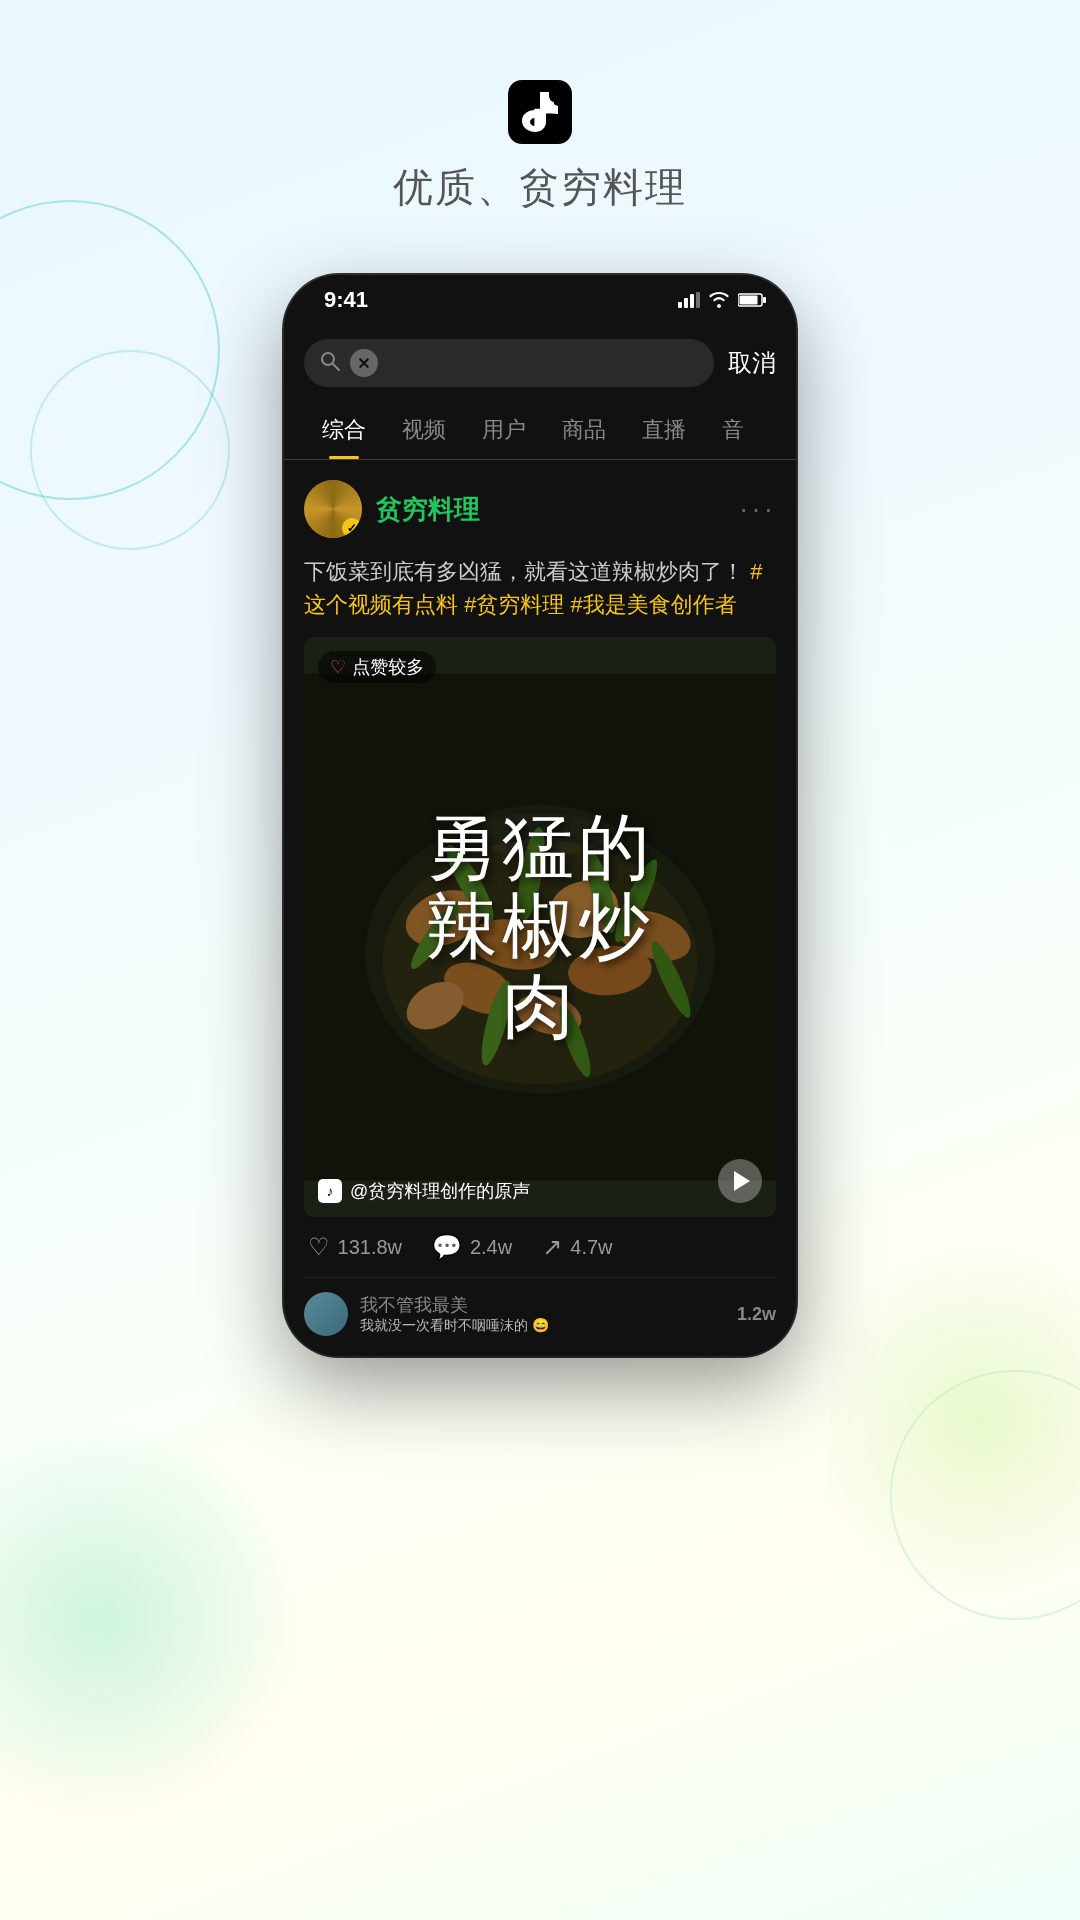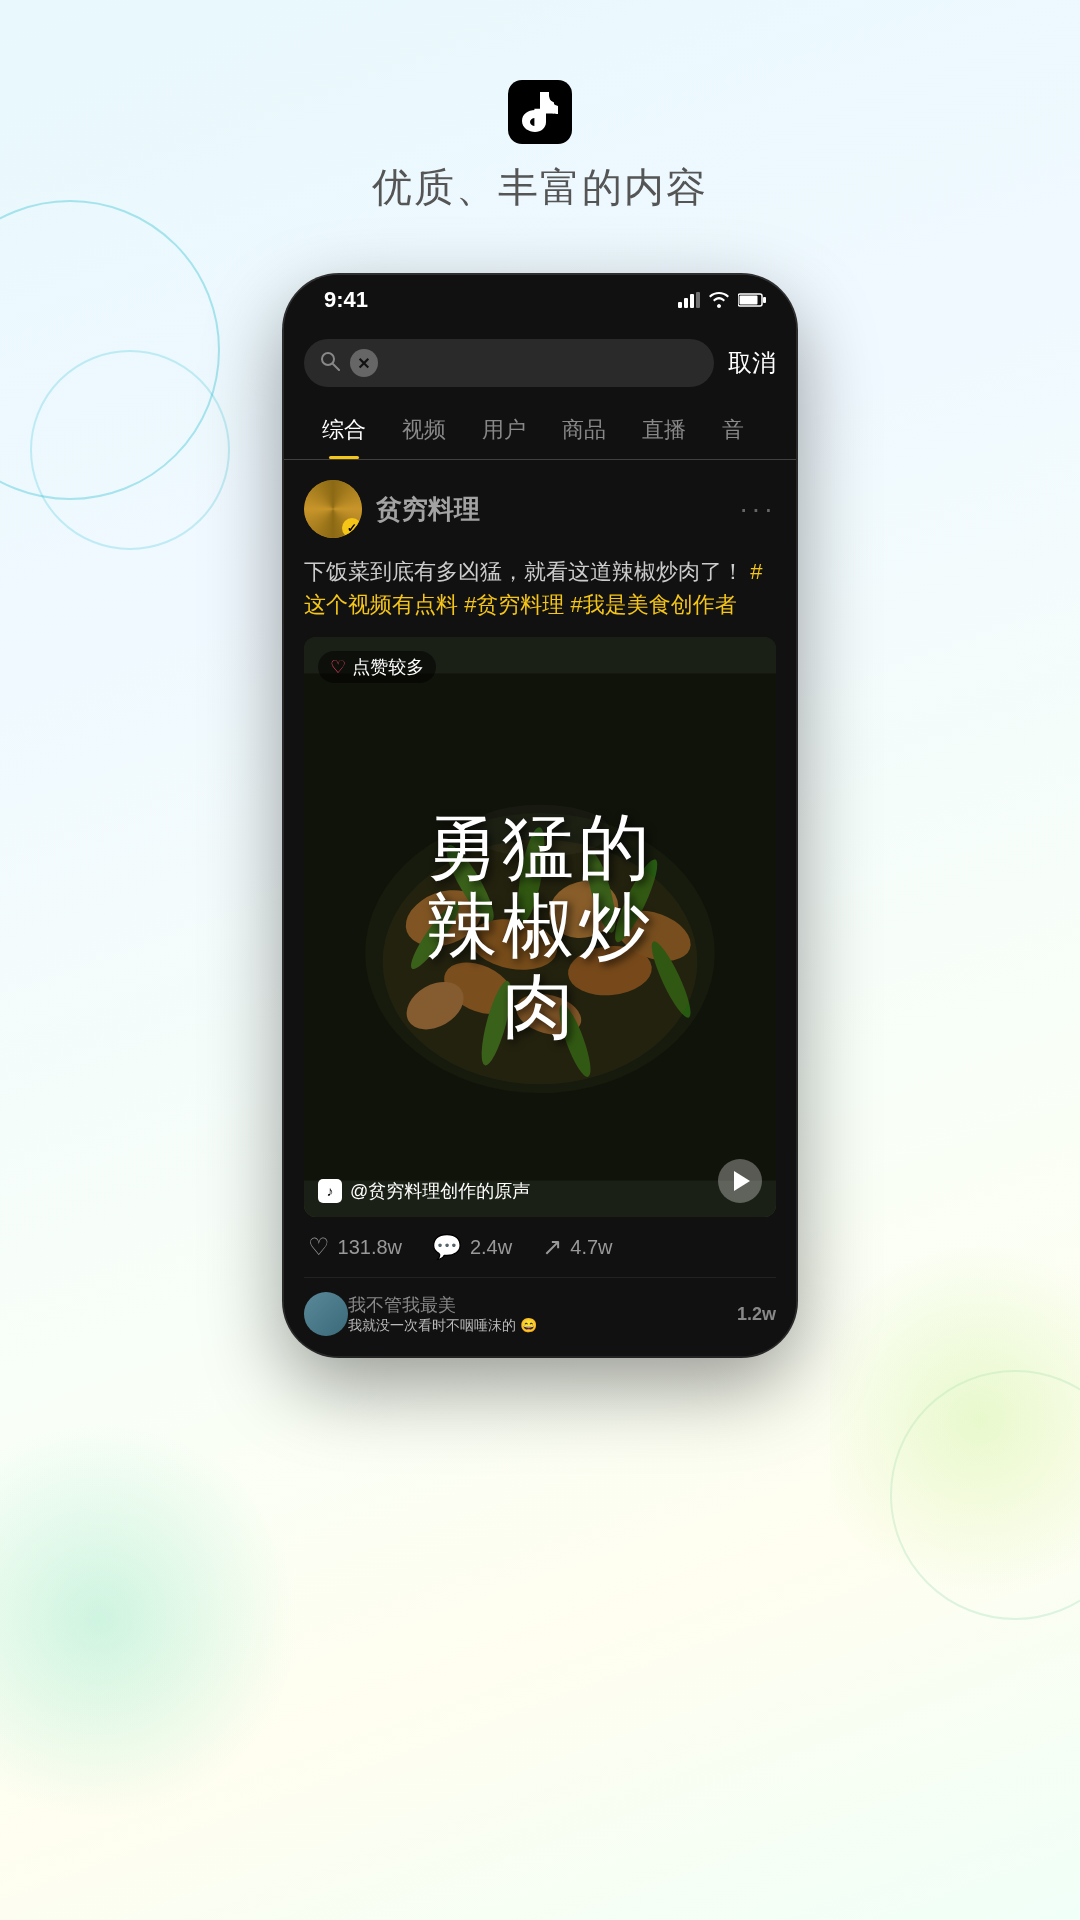--- a/index.html
+++ b/index.html
@@ -280,21 +280,21 @@
       border-radius: 50%;
       display: flex;
       align-items: center;
       justify-content: center;
       font-size: 12px;
       color: #000;
       font-weight: bold;
     }
 
     .user-name {
-      color: #a3a3a3;
+      color: #22c55e;
       font-size: 26px;
       font-weight: 600;
       flex: 1;
     }
 
     .more-btn {
       color: #666;
       font-size: 28px;
       letter-spacing: 3px;
     }
@@ -442,20 +442,21 @@
     }
 
     .stat-icon {
       font-size: 24px;
     }
 
     
     .comment-preview {
       display: flex;
       align-items: center;
+      gap: 12px;
       margin-top: 16px;
       padding-top: 14px;
       border-top: 1px solid #222;
     }
 
     .commenter-avatar {
       width: 44px;
       height: 44px;
       border-radius: 50%;
       background: linear-gradient(135deg, #5a8a9a, #3a6a7a);
@@ -493,21 +494,21 @@
 <div class="bg-glow-right"></div>
 
 <div class="header-section">
   <div class="app-title">
     <div class="tiktok-logo">
       <svg width="36" height="40" viewBox="0 0 36 40" fill="none">
         <path d="M27 4C27 4 28 12 36 14V22C36 22 29 22 24 18V30C24 36 19 40 13 40C7 40 0 36 0 29C0 22 6 18 13 18C14 18 15 18 16 18.5V27C15 26.5 14 26 13 26C10 26 8 28 8 30C8 32 10 34 13 34C16 34 18 32 18 29V0H27V4Z" fill="white"></path>
       </svg>
     </div>
   </div>
-  <div class="subtitle">优质、丰富的内容</div>
+  <div class="subtitle">优质、贫穷料理</div>
 </div>
 
 <div class="phone-wrapper">
   <div class="phone-frame">
     <div class="phone-inner">
 
       <div class="status-bar">
         <span class="status-time">9:41</span>
         <div class="status-icons">
 

